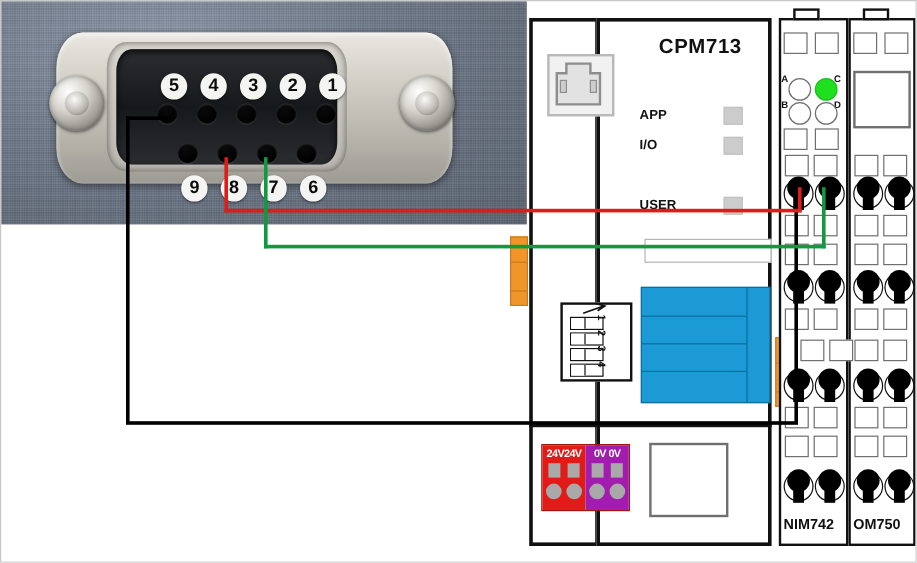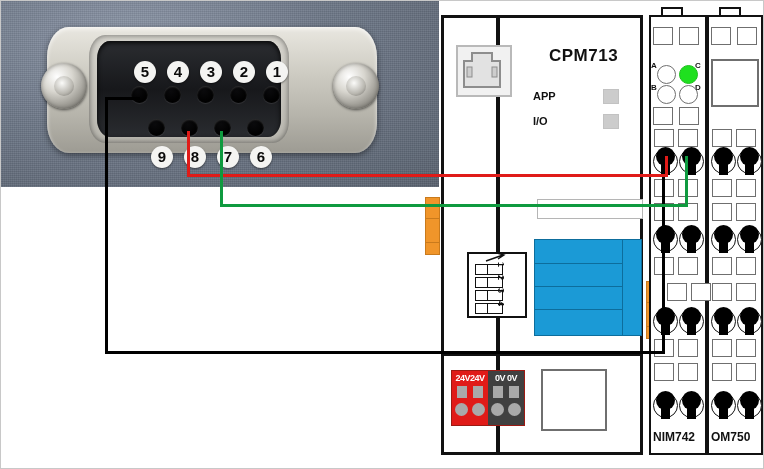--- a/index.html
+++ b/index.html
@@ -126,21 +126,20 @@
   }
 
   #cpm-title {
     position: absolute;
     left: 548px; top: 28px;
     width: 110px;
     font-size: 17px;
     font-weight: bold;
     color: #111;
     letter-spacing: .5px;
-    margin-top: 17px;
   }
   .led-row {
     position: absolute;
     left: 532px;
     width: 120px;
     height: 18px;
   }
   .led-row .led-text {
     position: absolute;
     left: 0; top: 0;
@@ -233,21 +232,21 @@
   
   #pwr {
     position: absolute;
     left: 450px; top: 369px;
     width: 72px; height: 54px;
     border: 1px solid #9c1a13;
     display: flex;
   }
   #pwr .half { position: relative; width: 50%; height: 100%; }
   #pwr .half.red  { background: #e01b18; }
-  #pwr .half.blue { background: #404040; }
+  #pwr .half.blue { background: #a21caf; }
   #pwr .ptext {
     position: absolute;
     top: 2px; left: 0; width: 100%;
     text-align: center;
     font-size: 9px; font-weight: bold;
     color: #ffffff;
     letter-spacing: -0.5px;
   }
   #pwr .psq {
     position: absolute;
@@ -413,20 +412,24 @@
   </div>
 
   <div id="cpm-title">CPM713</div>
 
   <div class="led-row" style="top:88px;">
     <span class="led-text">APP</span>
     <span class="led-lamp"></span>
   </div>
   <div class="led-row" style="top:113px;">
     <span class="led-text">I/O</span>
+    <span class="led-lamp"></span>
+  </div>
+  <div class="led-row" style="top:163px;">
+    <span class="led-text">USER</span>
     <span class="led-lamp"></span>
   </div>
 
   <div id="grayrail"></div>
 
   <div id="dip">
     <svg width="24" height="12" viewBox="0 0 24 12" style="position:absolute;left:16px;top:-2px;">
       <path d="M1 9 L18 3 M12 1 L19 3 L13 7" stroke="#111" stroke-width="1.4" fill="none"></path>
     </svg>
     <div class="dip-sw" style="top:10px;"></div>

